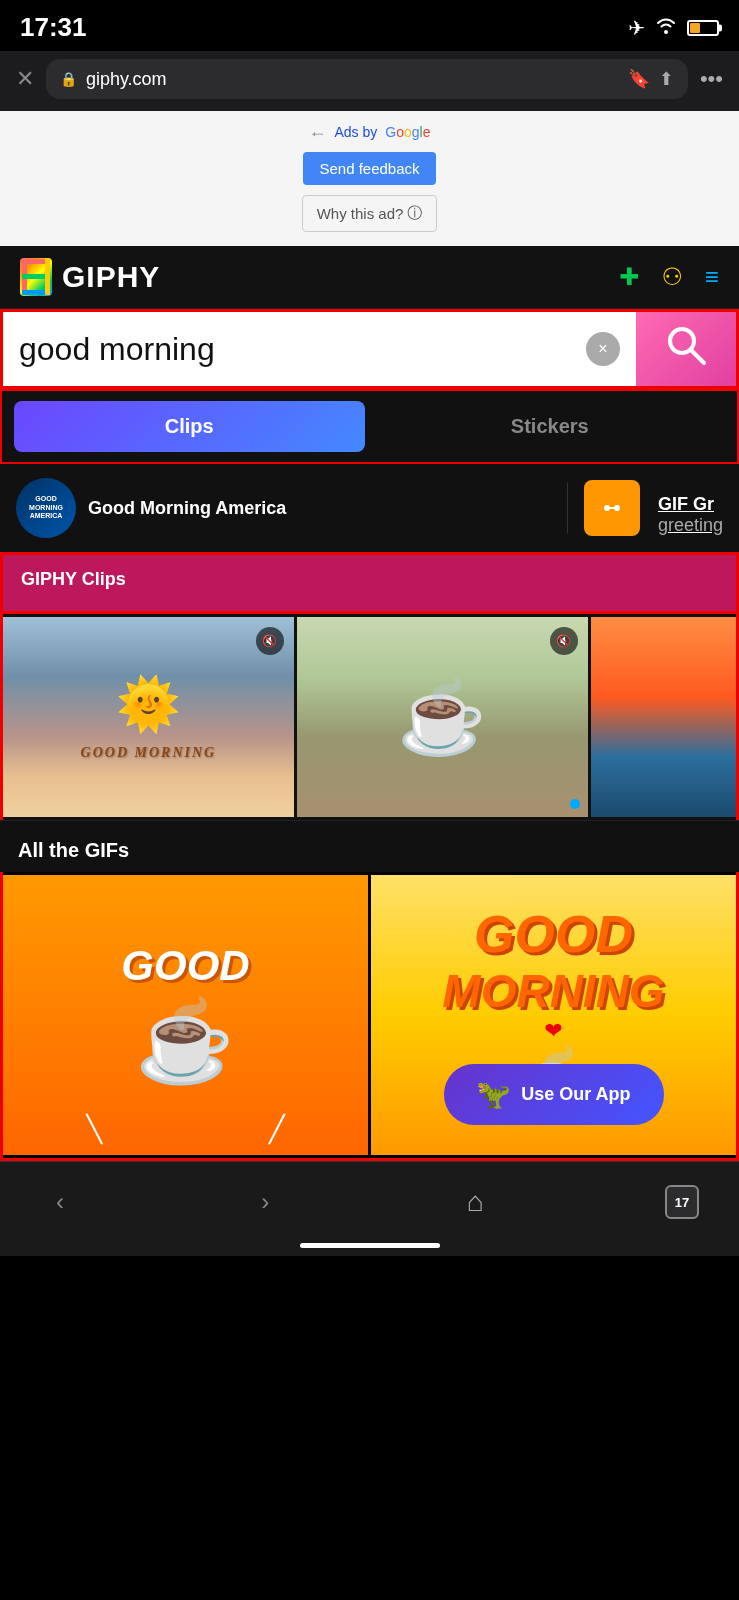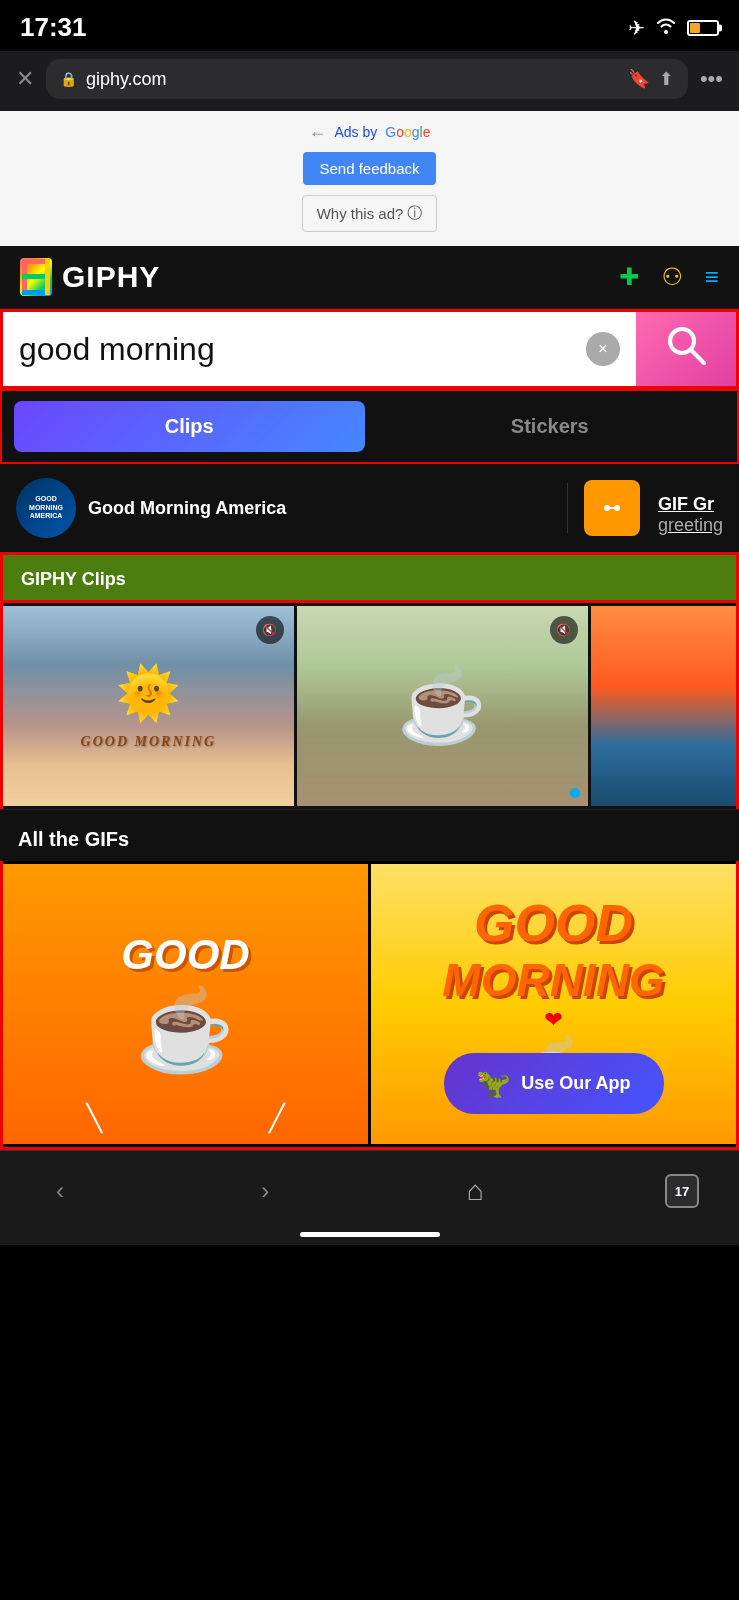--- a/index.html
+++ b/index.html
@@ -350,22 +350,22 @@
       text-overflow: ellipsis;
       white-space: nowrap;
     }
     .channel-sub-text {
       font-size: 18px;
       color: #aaa;
     }
 
     
     .section-label {
-      background: #4d7c0f;
-      padding: 14px 18px 10px;
+      background: #be185d;
+      padding: 14px 18px 21px;
       font-size: 18px;
       font-weight: 700;
       color: #fff;
       border-top: 1px solid #222;
       border: 3px solid #e00;
     }
 
     
     .clips-row {
       background: #111;

